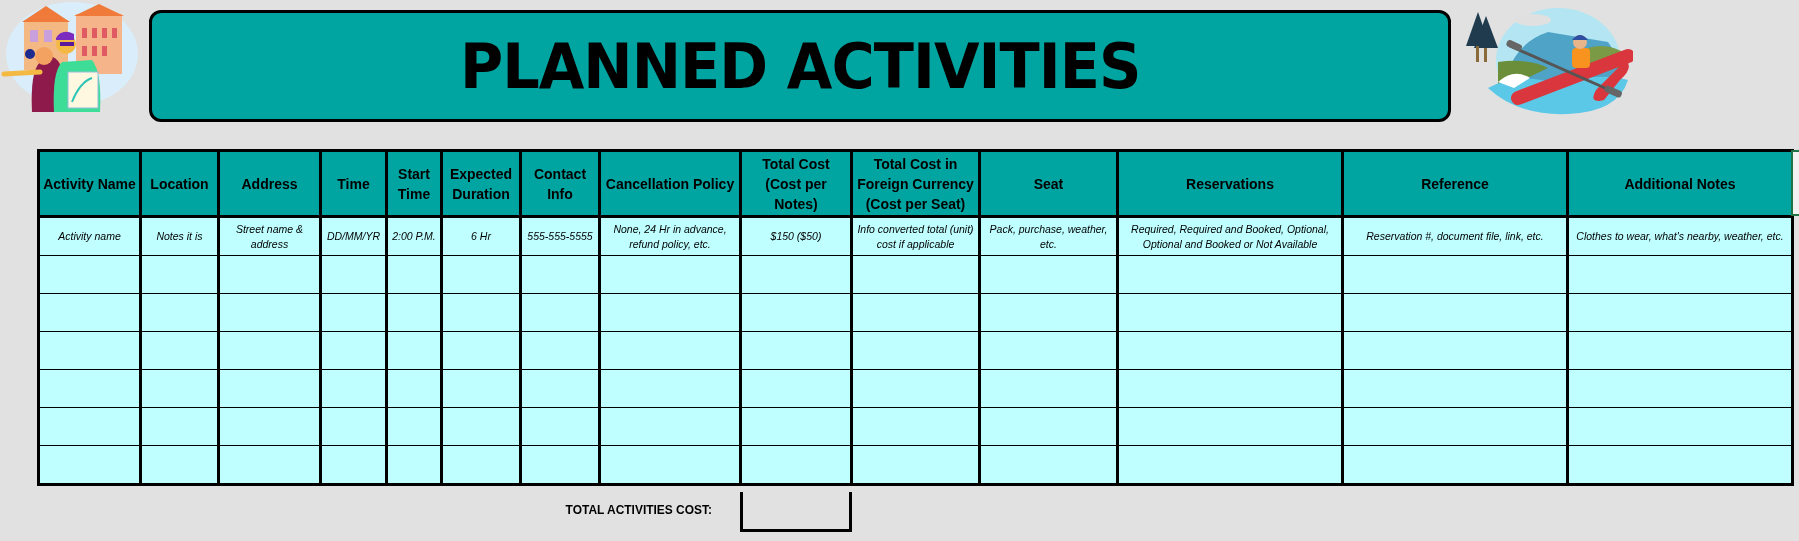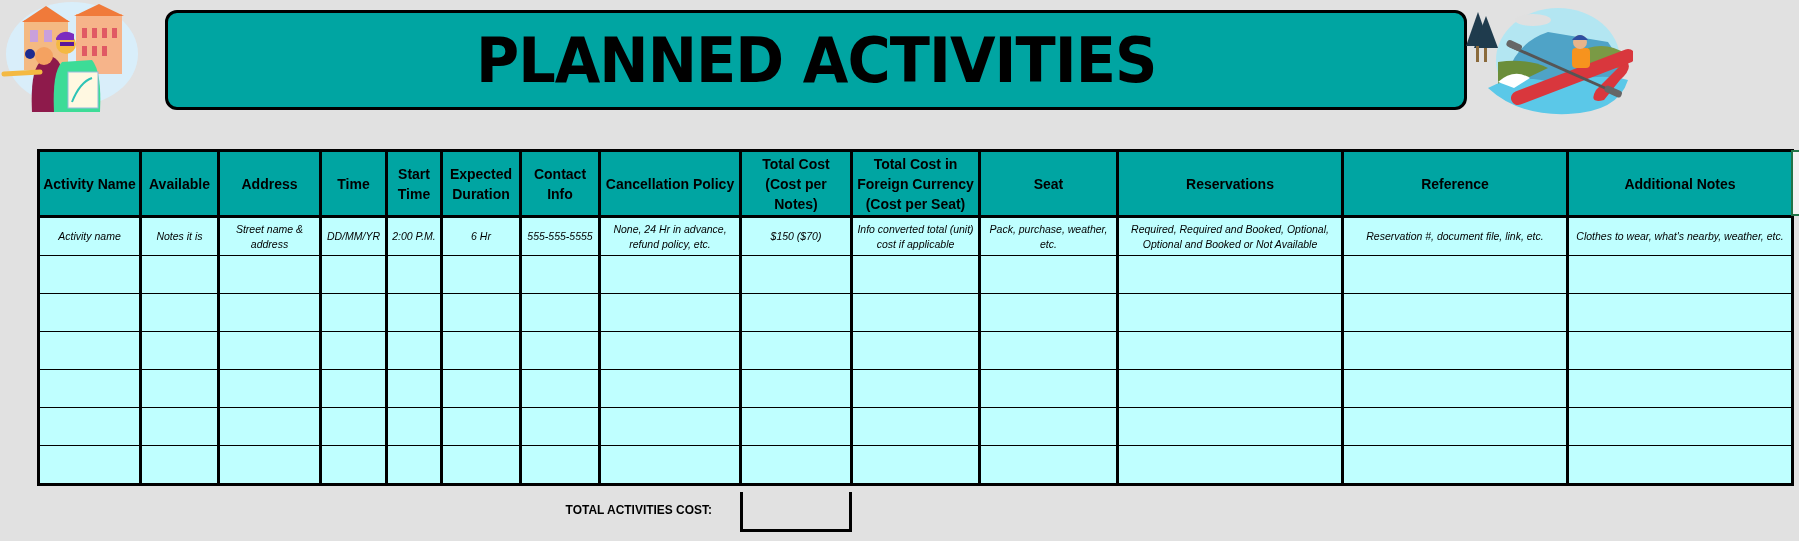--- a/index.html
+++ b/index.html
@@ -3,23 +3,23 @@
 <meta charset="utf-8">
 <style>
   html, body { margin:0; padding:0; }
   body {
     width:1799px; height:541px; background:#e1e1e1; position:relative; overflow:hidden;
     font-family:"Liberation Sans", sans-serif;
   }
   .art-left { position:absolute; left:0; top:2px; width:140px; height:112px; }
   .art-right { position:absolute; left:1458px; top:2px; width:175px; height:120px; }
   .title-banner {
-    position:absolute; left:149px; top:10px; width:1302px; height:100px;
+    position:absolute; left:149px; top:10px; width:1302px; height:112px;
     background:#00a5a2; border:3px solid #000; border-radius:12px; box-sizing:border-box;
-    display:flex; align-items:center; justify-content:center;margin-left:16px;
+    display:flex; align-items:center; justify-content:center;
   }
   .title-text {
     font-family:"DejaVu Sans", sans-serif; font-weight:bold; font-size:62px;
     letter-spacing:-1px; color:#000; transform:scaleX(0.95);
   }
   table.grid {
     position:absolute; left:37px; top:149px;
     border-collapse:collapse; table-layout:fixed;
     border:3px solid #000;
   }
@@ -117,21 +117,21 @@
     <col style="width:111px">
       <col style="width:128px">
       <col style="width:138px">
       <col style="width:225px">
     <col style="width:225px">
       <col style="width:225px">
   </colgroup>
   <thead>
     <tr>
       <th>Activity Name</th>
-      <th>Available</th>
+      <th>Location</th>
       <th>Address</th>
       <th>Time</th>
       <th>Start Time</th>
       <th>Expected Duration</th>
       <th>Contact Info</th>
       <th>Cancellation Policy</th>
       <th>Total Cost (Cost per Notes)</th>
       <th>Total Cost in Foreign Currency (Cost per Seat)</th>
       <th>Seat</th>
       <th>Reservations</th>
@@ -142,21 +142,21 @@
   <tbody>
     <tr class="sample">
       <td>Activity name</td>
       <td>Notes it is</td>
       <td>Street name &amp; address</td>
       <td>DD/MM/YR</td>
       <td>2:00 P.M.</td>
       <td>6 Hr</td>
       <td>555-555-5555</td>
       <td>None, 24 Hr in advance, refund policy, etc.</td>
-      <td>$150 ($70)</td>
+      <td>$150 ($50)</td>
       <td>Info converted total (unit) cost if applicable</td>
       <td>Pack, purchase, weather, etc.</td>
       <td>Required, Required and Booked, Optional, Optional and Booked or Not Available</td>
       <td>Reservation #, document file, link, etc.</td>
       <td>Clothes to wear, what's nearby, weather, etc.</td>
     </tr>
     <tr>
         <td></td>
         <td></td>
         <td></td>

